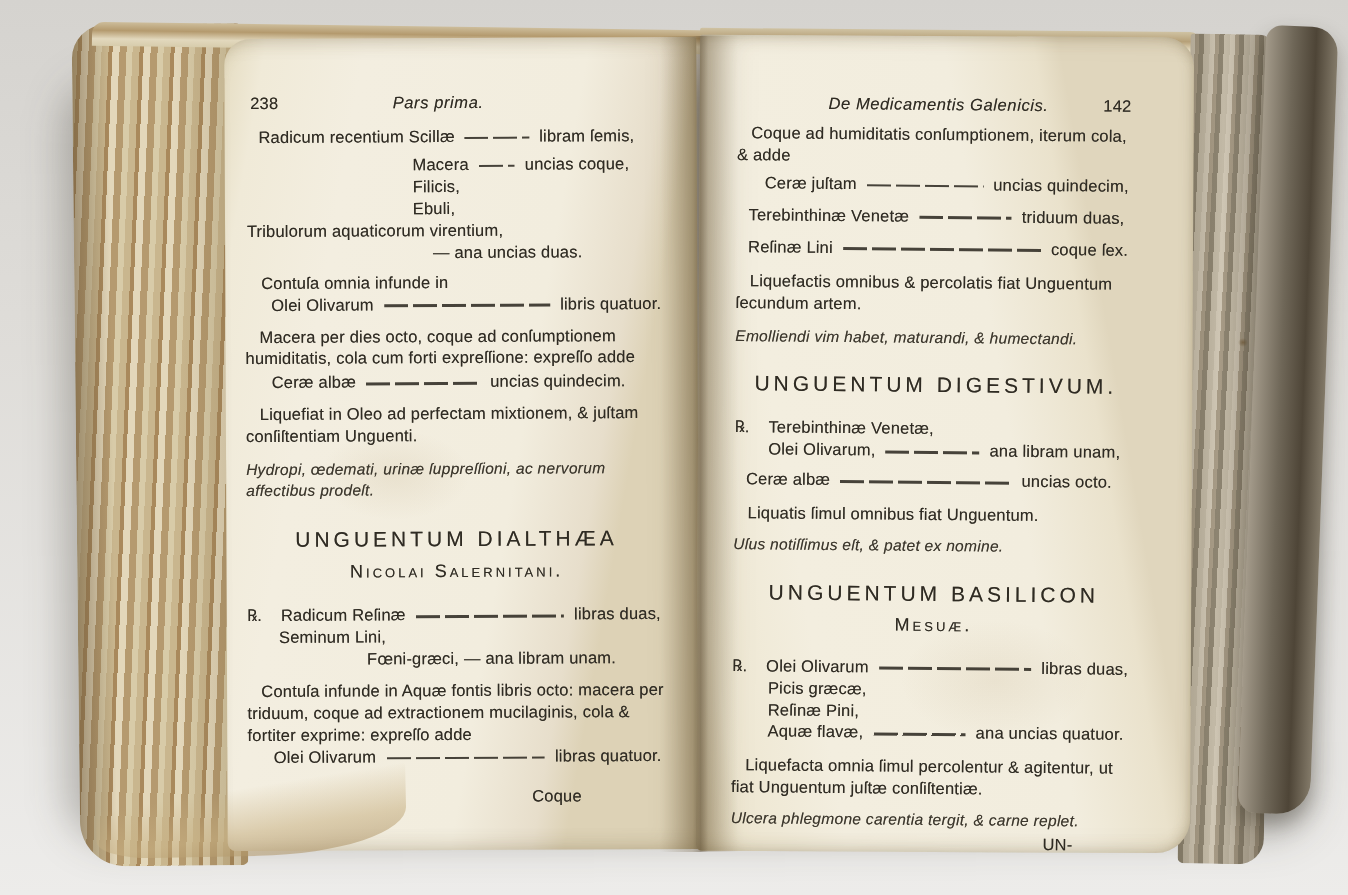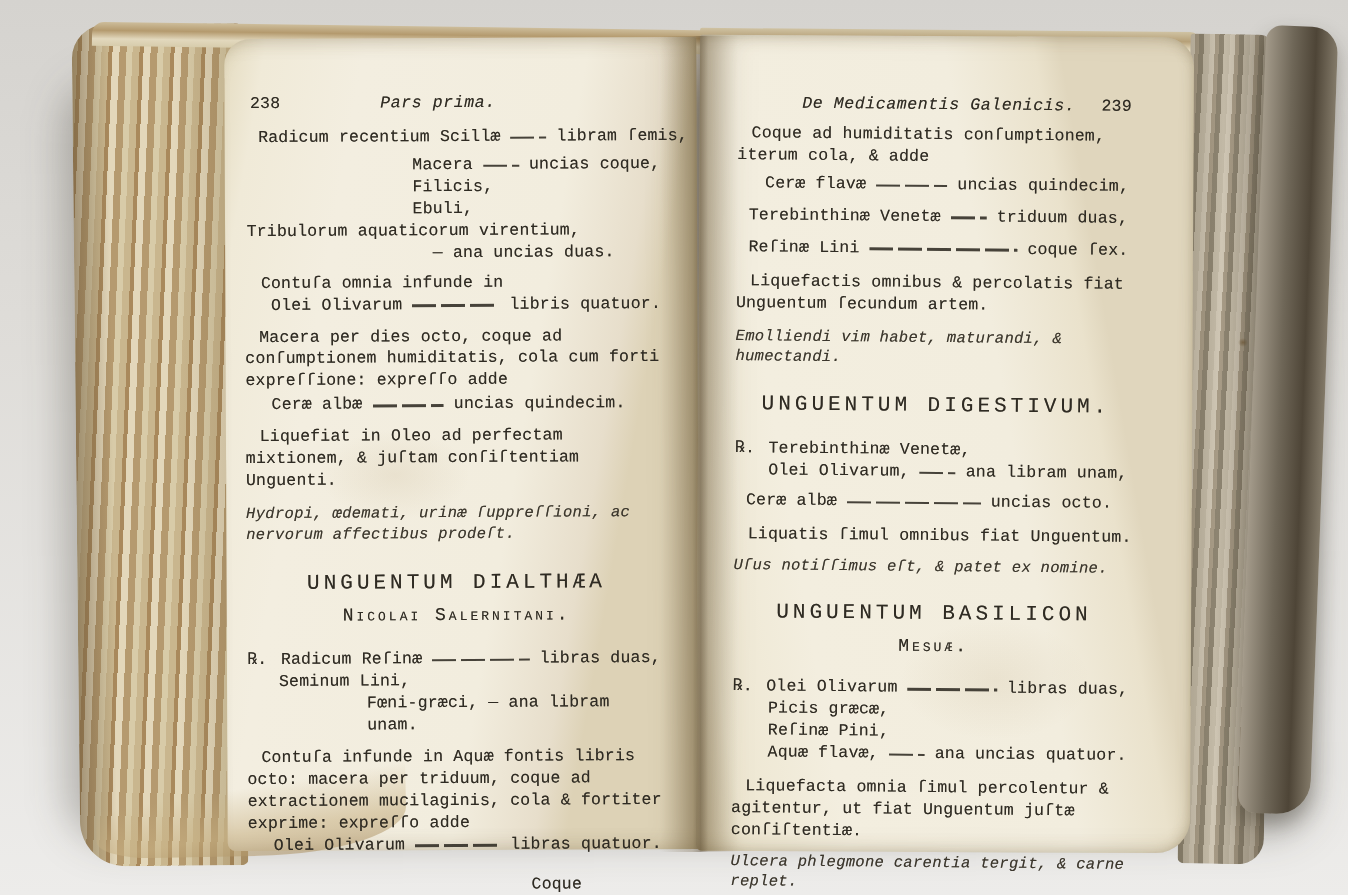--- a/index.html
+++ b/index.html
@@ -1,19 +1,19 @@
 <!DOCTYPE html>
 <html style="--background_top: #d5d3cf; --background_bottom: #edecea; --paper: #f2edde; --paper_shadow: #ddd2b6; --ink: #2f2b23; --note_ink: #3c372d; --page_edge_tan: #b89a6c; --page_edge_dark: #6e5a3c; --cover_dark: #56493a;"><head>
 <meta charset="utf-8">
 <style>
   html,body{margin:0;padding:0;background:#e8e7e5;}
   .stage{
     position:relative; width:1348px; height:895px; overflow:hidden;
     background:linear-gradient(180deg, var(--background_top,#d5d3cf) 0%, #dedcd8 35%, var(--background_bottom,#edecea) 100%);
-    font-family:Liberation Mono, monospace;
+    font-family:Liberation Sans, sans-serif;
     color:var(--ink,#2f2b23);
   }
   .book-shadow{
     position:absolute; left:66px; top:78px; width:1244px; height:760px;
     background:rgba(40,35,25,.30); border-radius:44px; filter:blur(20px);
     transform:rotate(-.3deg); z-index:1;
   }
   
   .edge-left{
     position:absolute; left:76px; top:24px; width:168px; height:842px; z-index:2;
@@ -176,26 +176,26 @@
           <span class="dash"></span>
           <span class="amt">libras quatuor.</span>
         </div>
         <div class="b-catchword" style="margin-top: 18px; margin-right: 86px;">Coque</div>
       </div>
   </div>
 
   <div class="content" id="right-content">
     <div class="pg-head">
       <span class="runtitle">De Medicamentis Galenicis.</span>
-      <span class="pagenum pn-right">239</span>
+      <span class="pagenum pn-right">142</span>
     </div>
     <div id="right-blocks">
         <div class="b-para" style="margin-top: 2px;">Coque ad humiditatis conſumptionem, iterum cola, &amp; adde</div>
         <div class="b-recipe" style="margin-top: 6px; margin-left: 28px; margin-right: 10px;">
-          <span class="iname">Ceræ flavæ</span>
+          <span class="iname">Ceræ juſtam</span>
           <span class="dash"></span>
           <span class="amt">uncias quindecim,</span>
         </div>
         <div class="b-recipe" style="margin-top: 10px; margin-left: 12px; margin-right: 14px;">
           <span class="iname">Terebinthinæ Venetæ</span>
           <span class="dash"></span>
           <span class="amt">triduum duas,</span>
         </div>
         <div class="b-recipe" style="margin-top: 10px; margin-left: 12px; margin-right: 10px;">
           <span class="iname">Reſinæ Lini</span>

